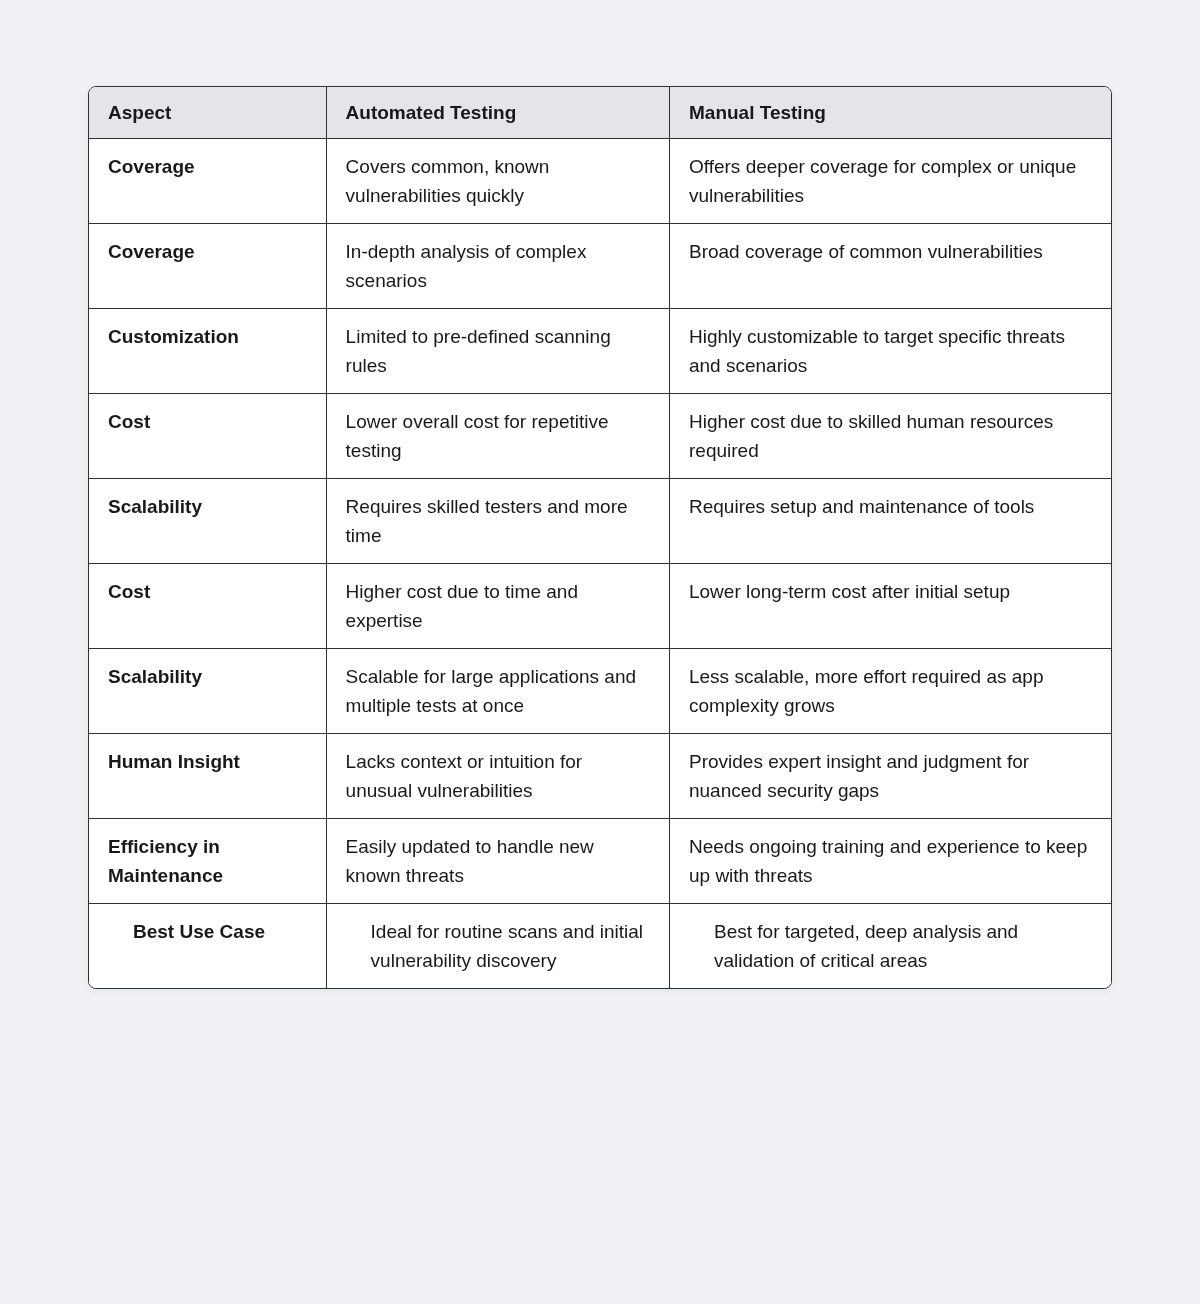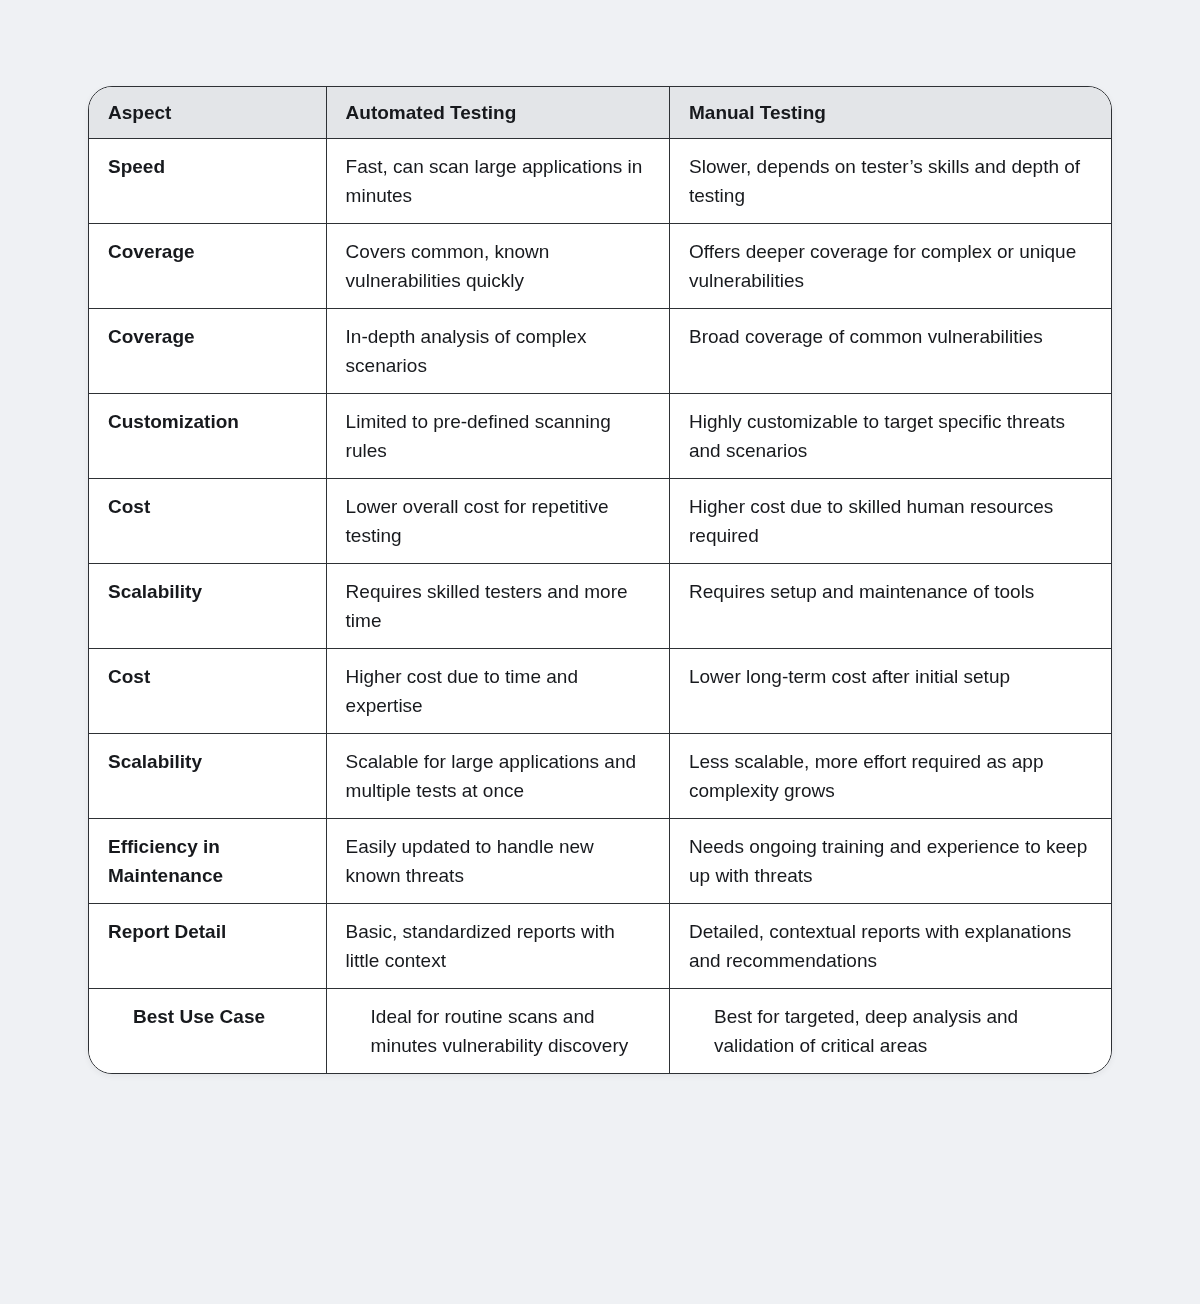--- a/index.html
+++ b/index.html
@@ -11,21 +11,21 @@
     height: 1304px;
     background: #eff1f4;
     position: relative;
   }
   .table-wrap {
     position: absolute;
     left: 88px;
     top: 86px;
     width: 1024px;
     border: 1.5px solid #2e3135;
-    border-radius: 24px;
+    border-radius: 8px;
     overflow: hidden;
     background: #ffffff;
     box-shadow: 0 2px 6px rgba(30,34,40,0.06);
   }
   table {
     width: 100%;
     border-collapse: collapse;
     table-layout: fixed;
   }
   col.c-aspect    { width: 23.2%; }
@@ -66,25 +66,20 @@
     </colgroup>
     <thead>
       <tr>
         <th>Aspect</th>
         <th>Automated Testing</th>
         <th>Manual Testing</th>
       </tr>
     </thead>
     <tbody id="table-body">
         <tr>
-    <td class="aspect-cell">Speed</td>
-    <td>Fast, can scan large applications in minutes</td>
-    <td>Slower, depends on tester’s skills and depth of testing</td>
-  </tr>
-        <tr>
     <td class="aspect-cell">Coverage</td>
     <td>Covers common, known vulnerabilities quickly</td>
     <td>Offers deeper coverage for complex or unique vulnerabilities</td>
   </tr>
         <tr>
     <td class="aspect-cell">Coverage</td>
     <td>In-depth analysis of complex scenarios</td>
     <td>Broad coverage of common vulnerabilities</td>
   </tr>
         <tr>
@@ -106,29 +101,29 @@
     <td class="aspect-cell">Cost</td>
     <td>Higher cost due to time and expertise</td>
     <td>Lower long-term cost after initial setup</td>
   </tr>
         <tr>
     <td class="aspect-cell">Scalability</td>
     <td>Scalable for large applications and multiple tests at once</td>
     <td>Less scalable, more effort required as app complexity grows</td>
   </tr>
         <tr>
+    <td class="aspect-cell">Human Insight</td>
+    <td>Lacks context or intuition for unusual vulnerabilities</td>
+    <td>Provides expert insight and judgment for nuanced security gaps</td>
+  </tr>
+        <tr>
     <td class="aspect-cell">Efficiency in Maintenance</td>
     <td>Easily updated to handle new known threats</td>
     <td>Needs ongoing training and experience to keep up with threats</td>
   </tr>
         <tr>
-    <td class="aspect-cell">Report Detail</td>
-    <td>Basic, standardized reports with little context</td>
-    <td>Detailed, contextual reports with explanations and recommendations</td>
-  </tr>
-        <tr>
     <td class="aspect-cell">Best Use Case</td>
-    <td>Ideal for routine scans and minutes vulnerability discovery</td>
+    <td>Ideal for routine scans and initial vulnerability discovery</td>
     <td>Best for targeted, deep analysis and validation of critical areas</td>
   </tr>
       </tbody>
   </table>
 </div>
 
 </body></html>

